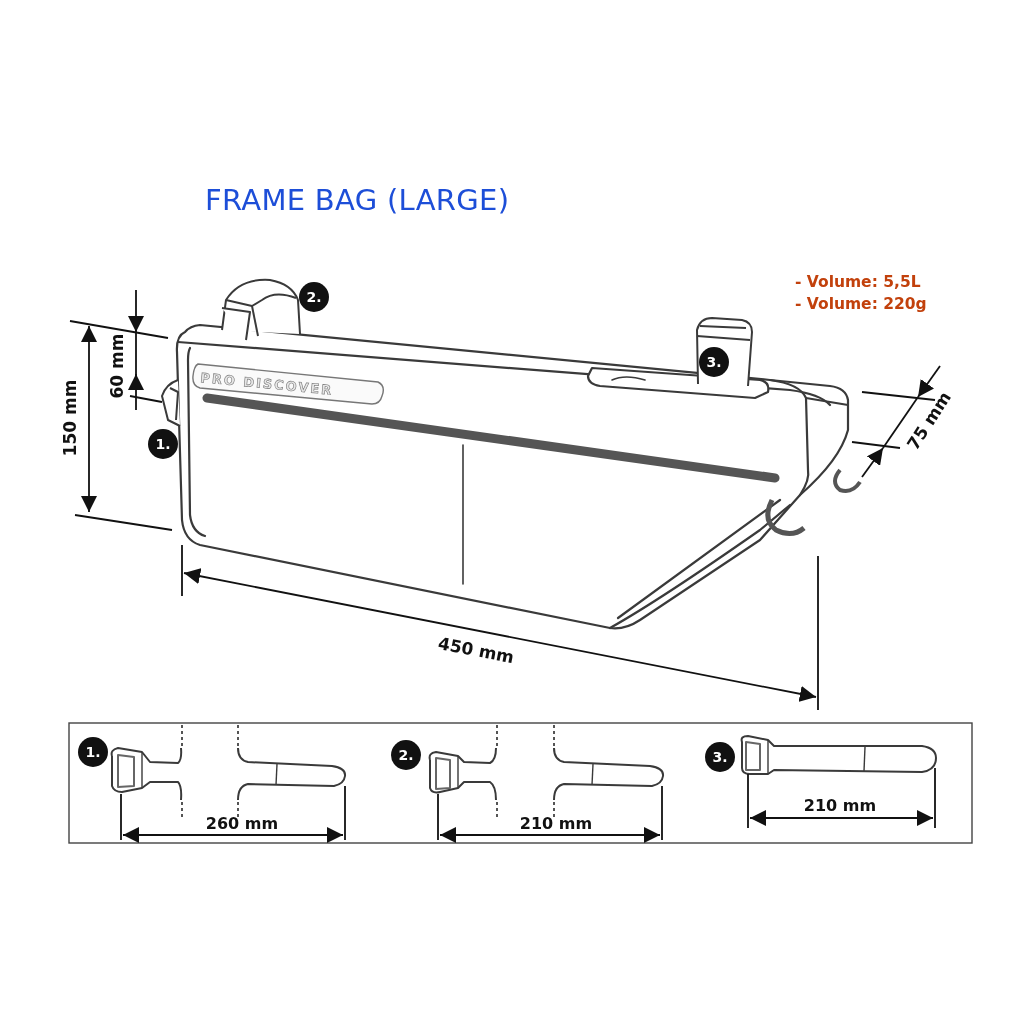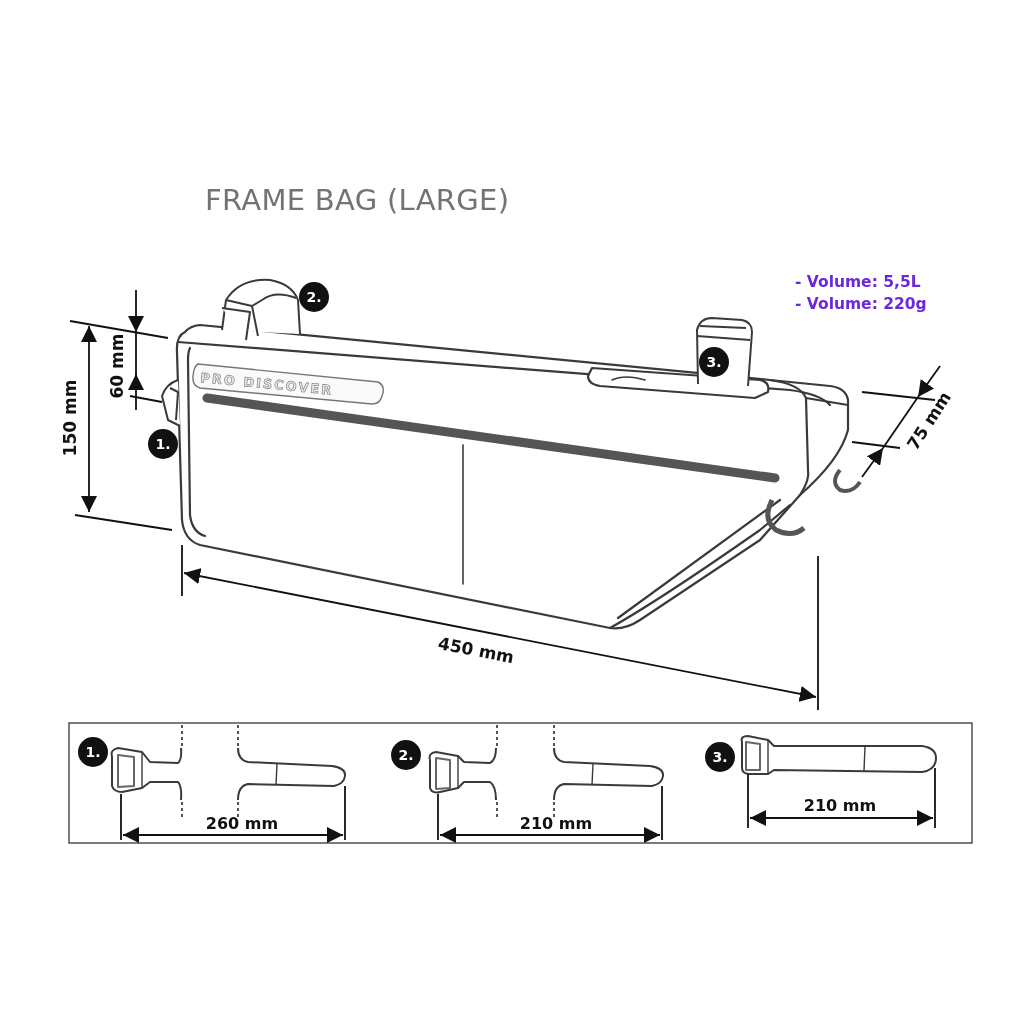--- a/index.html
+++ b/index.html
@@ -1,18 +1,18 @@
 <!DOCTYPE html>
 <html><head>
 <meta charset="utf-8">
 <style>
   html, body { margin:0; padding:0; background:#ffffff; }
   body { width:1024px; height:1024px; position:relative; overflow:hidden; font-family:"DejaVu Sans", sans-serif; color:#1a1a1a; }
-  .title { position:absolute; left:205px; top:183px; font-family:"DejaVu Sans", sans-serif; font-size:29px; font-weight:400; letter-spacing:0.3px; color:#737373; }
-  .specs { position:absolute; left:795px; top:271px; font-family:"DejaVu Sans", sans-serif; font-weight:700; font-size:15.5px; line-height:22px; color:#6d28d9; }
+  .title { position:absolute; left:205px; top:183px; font-family:"DejaVu Sans", sans-serif; font-size:29px; font-weight:400; letter-spacing:0.3px; color:#1d4ed8; }
+  .specs { position:absolute; left:795px; top:271px; font-family:"DejaVu Sans", sans-serif; font-weight:700; font-size:15.5px; line-height:22px; color:#c2410c; }
   .specs div { white-space:nowrap; }
   svg.diagram { position:absolute; left:0; top:0; }
   .dimtext { font-family:"DejaVu Sans", sans-serif; font-weight:700; fill:#111; }
   .badge-text { font-family:"DejaVu Sans", sans-serif; font-weight:700; fill:#fff; font-size:14px; }
 </style>
 </head>
 <body>
 
 <div class="title">FRAME BAG (LARGE)</div>
 

